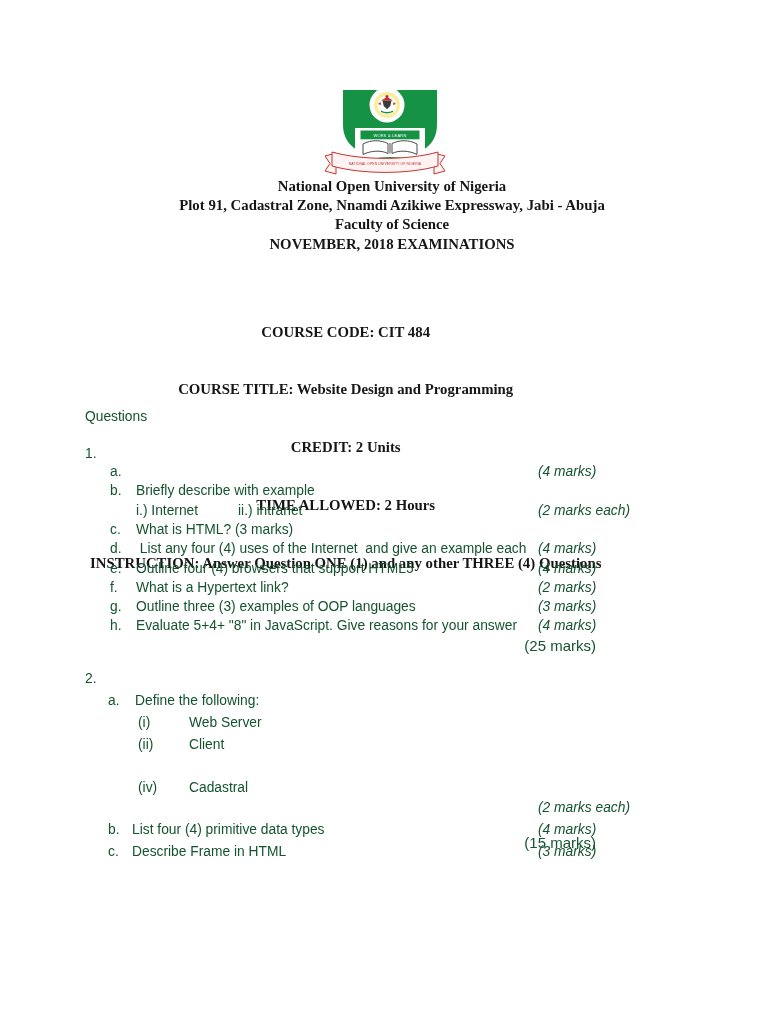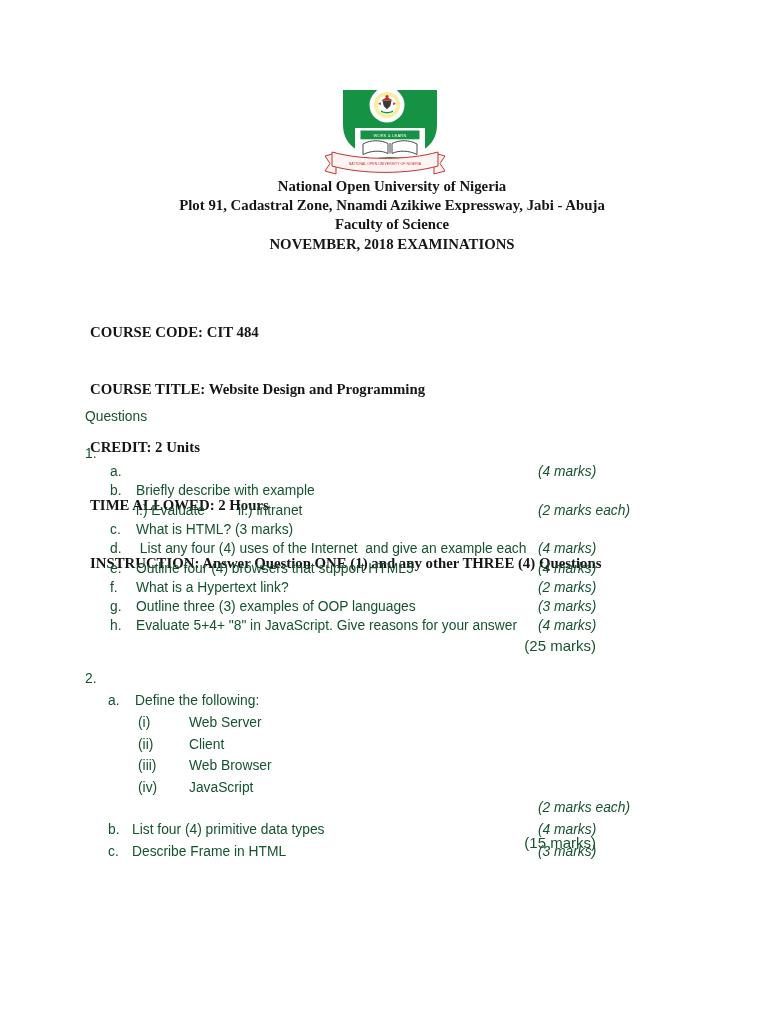--- a/index.html
+++ b/index.html
@@ -1,17 +1,17 @@
 <!DOCTYPE html>
 <html><head>
 <meta charset="utf-8">
 <style>
   html,body{margin:0;padding:0;background:#fff;}
   .page{position:relative;width:712px;height:1024px;background:#ffffff;overflow:hidden;}
-  .serif{font-family:"Liberation Serif",serif;font-weight:bold;color:#161616;}
+  .serif{font-family:"Liberation Serif",serif;font-weight:bold;color:#161616;text-align:center;}
   .sans{font-family:"Liberation Sans",sans-serif;color:#14532d;}
   .header-block{position:absolute;left:8px;top:177px;width:768px;text-align:center;font-size:14.8px;line-height:19.2px;}
   .course-block{position:absolute;left:90px;top:284px;font-size:14.8px;line-height:19.3px;white-space:pre;}
   .questions-label{position:absolute;left:85px;top:409px;font-size:13.8px;}
   .qnum{position:absolute;left:85px;font-size:13.8px;}
   .qrow{position:absolute;left:0;top:0;width:768px;height:19px;font-size:13.8px;}
   .letter{position:absolute;left:110px;white-space:pre;}
   .letter-q2{position:absolute;left:108px;white-space:pre;}
   .qtext{position:absolute;left:136px;white-space:pre;}
   .qtext-q2a{position:absolute;left:135px;white-space:pre;}
@@ -84,21 +84,21 @@
 
   <div class="qrow sans" style="top:463.5px">
     <span class="letter">a.</span>
     <span class="marks">(4 marks)</span>
   </div>
   <div class="qrow sans" style="top:483px">
     <span class="letter">b.</span>
     <span class="qtext">Briefly describe with example</span>
   </div>
   <div class="qrow sans" style="top:502.5px">
-    <span class="qtext">i.) Evaluate</span>
+    <span class="qtext">i.) Internet</span>
     <span class="qtext2">ii.) intranet</span>
     <span class="marks">(2 marks each)</span>
   </div>
   <div class="qrow sans" style="top:521.5px">
     <span class="letter">c.</span>
     <span class="qtext">What is HTML? (3 marks)</span>
   </div>
   <div class="qrow sans" style="top:540.5px">
     <span class="letter">d.</span>
     <span class="qtext"> List any four (4) uses of the Internet  and give an example each</span>
@@ -133,27 +133,23 @@
     <span class="qtext-q2a">Define the following:</span>
   </div>
   <div class="qrow sans" style="top:715px">
     <span class="roman">(i)</span>
     <span class="rtext">Web Server</span>
   </div>
   <div class="qrow sans" style="top:736.7px">
     <span class="roman">(ii)</span>
     <span class="rtext">Client</span>
   </div>
-  <div class="qrow sans" style="top:758.4px">
-    <span class="roman">(iii)</span>
-    <span class="rtext">Web Browser</span>
-  </div>
   <div class="qrow sans" style="top:780.1px">
     <span class="roman">(iv)</span>
-    <span class="rtext">JavaScript</span>
+    <span class="rtext">Cadastral</span>
   </div>
   <div class="qrow sans" style="top:800px">
     <span class="marks">(2 marks each)</span>
   </div>
   <div class="qrow sans" style="top:822px">
     <span class="letter-q2">b.</span>
     <span class="qtext-q2bc">List four (4) primitive data types</span>
     <span class="marks">(4 marks)</span>
   </div>
   <div class="qrow sans" style="top:844px">

